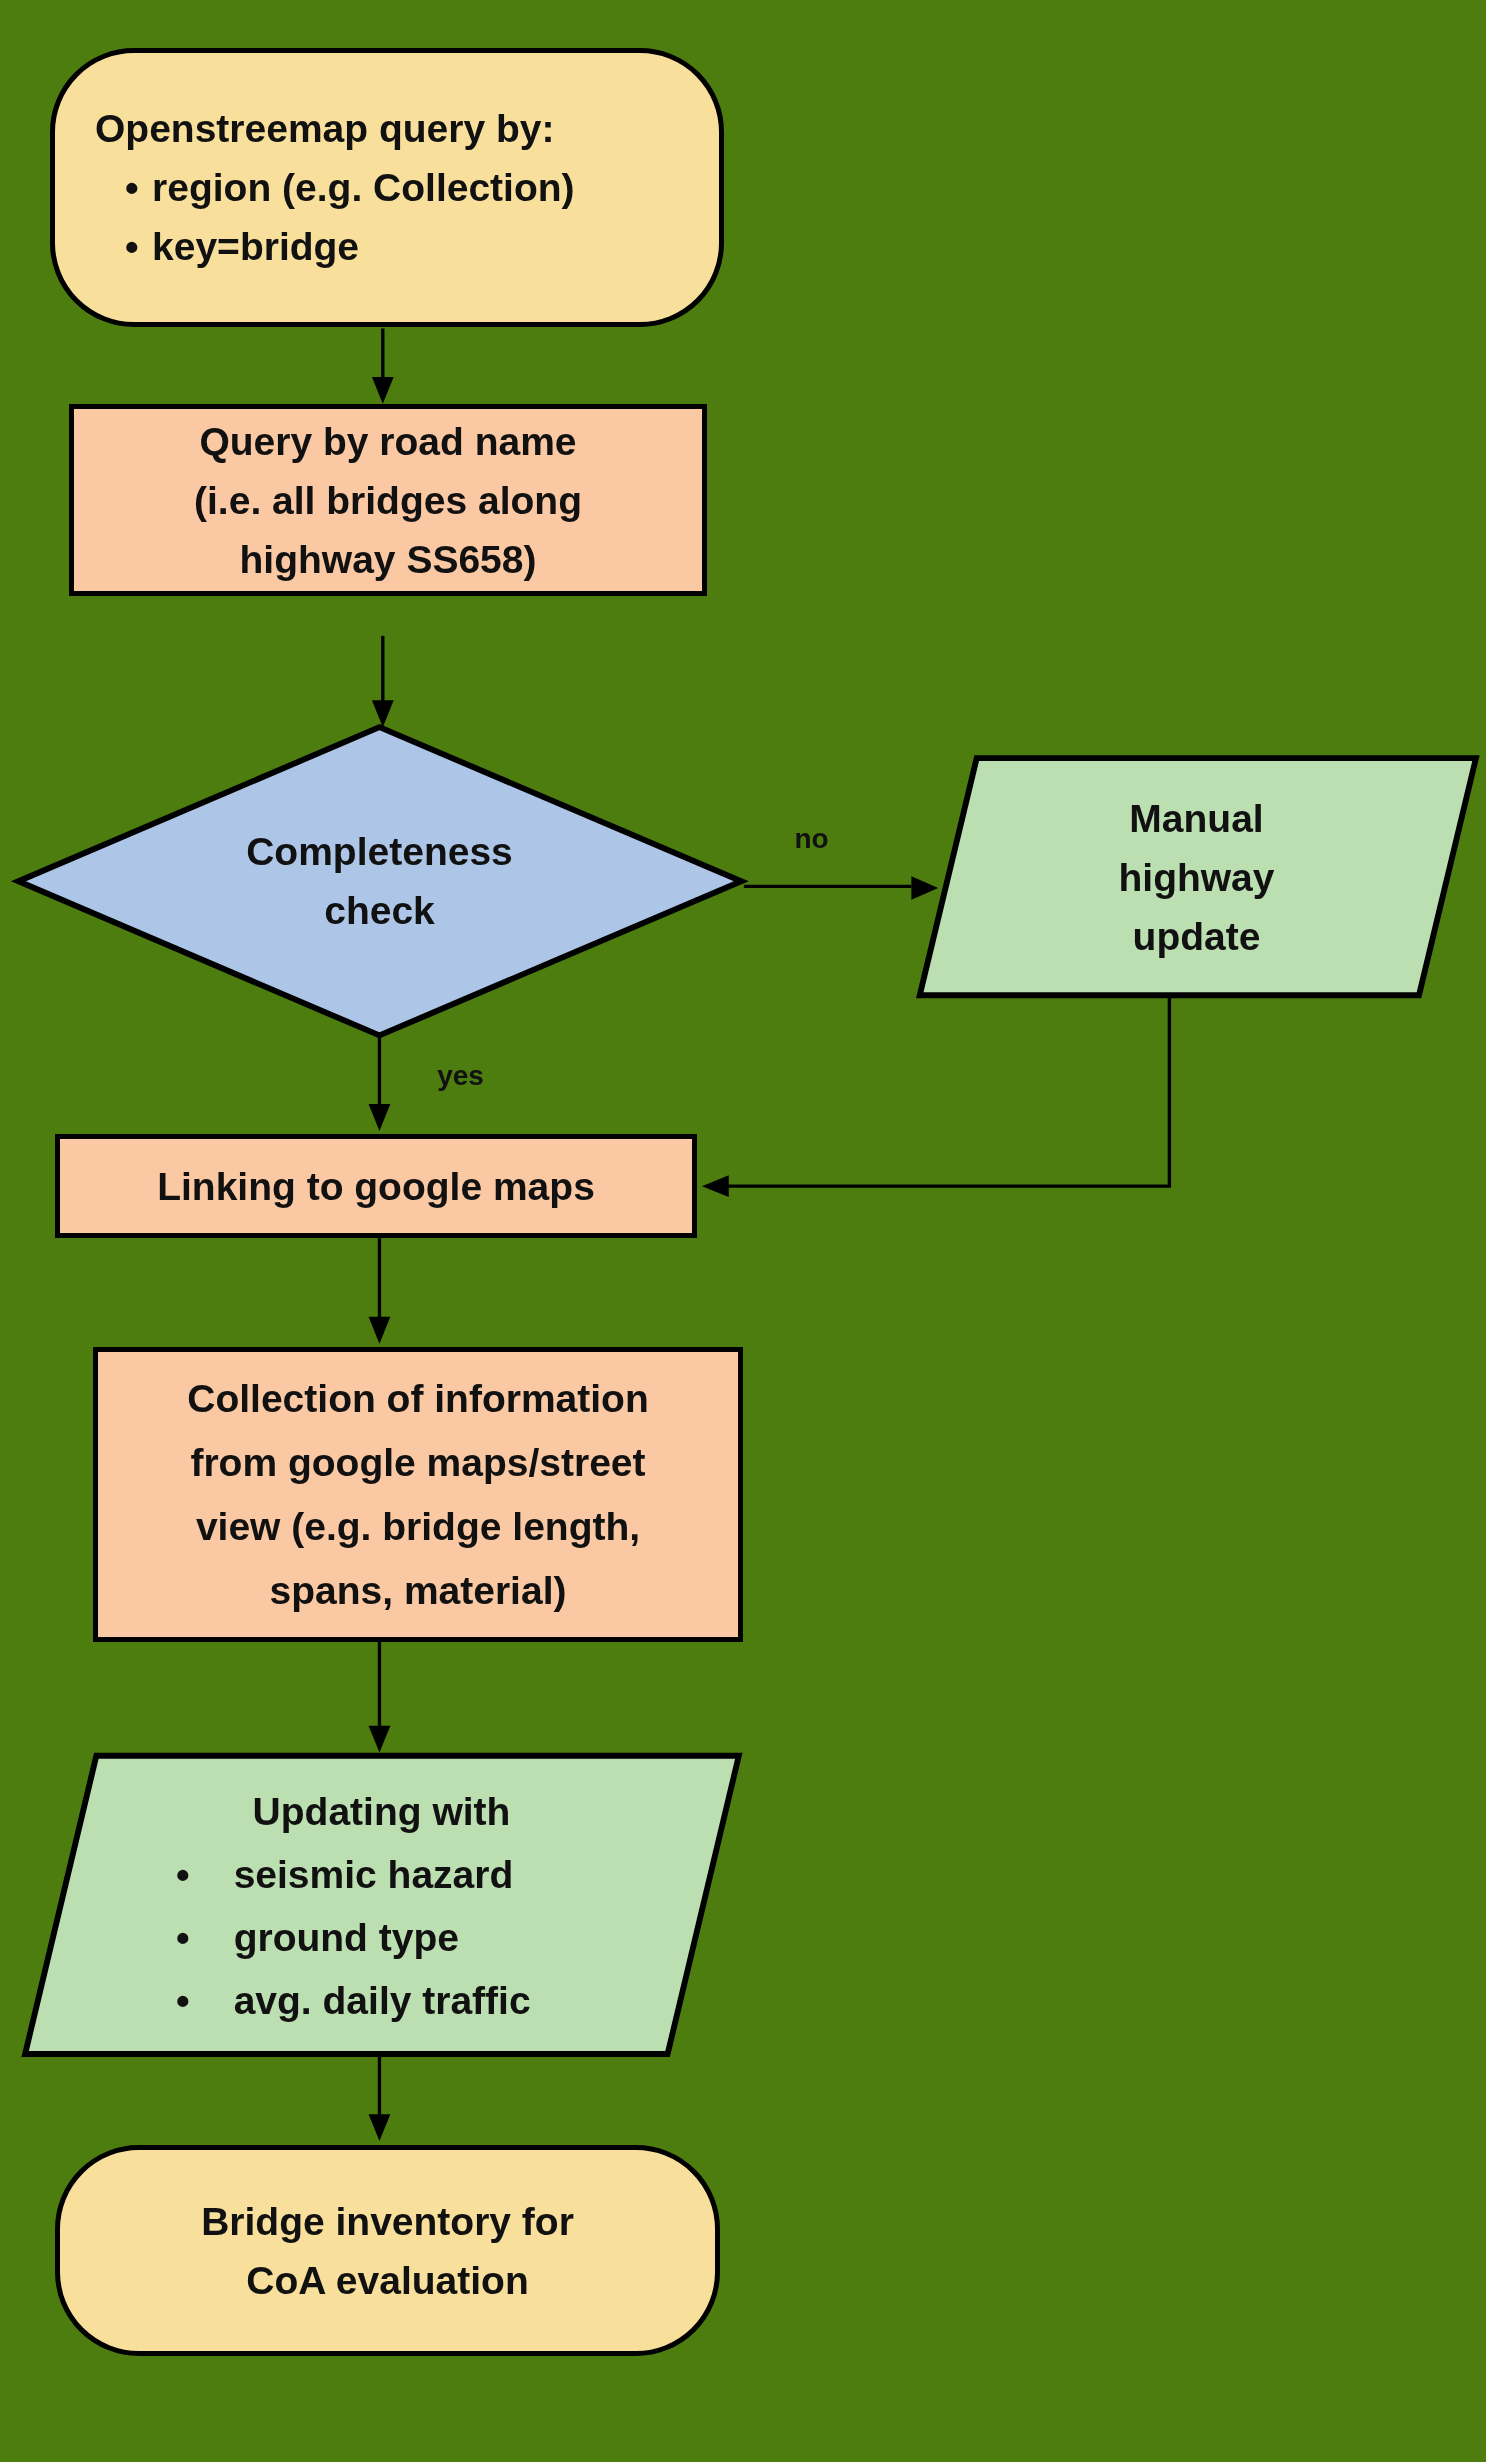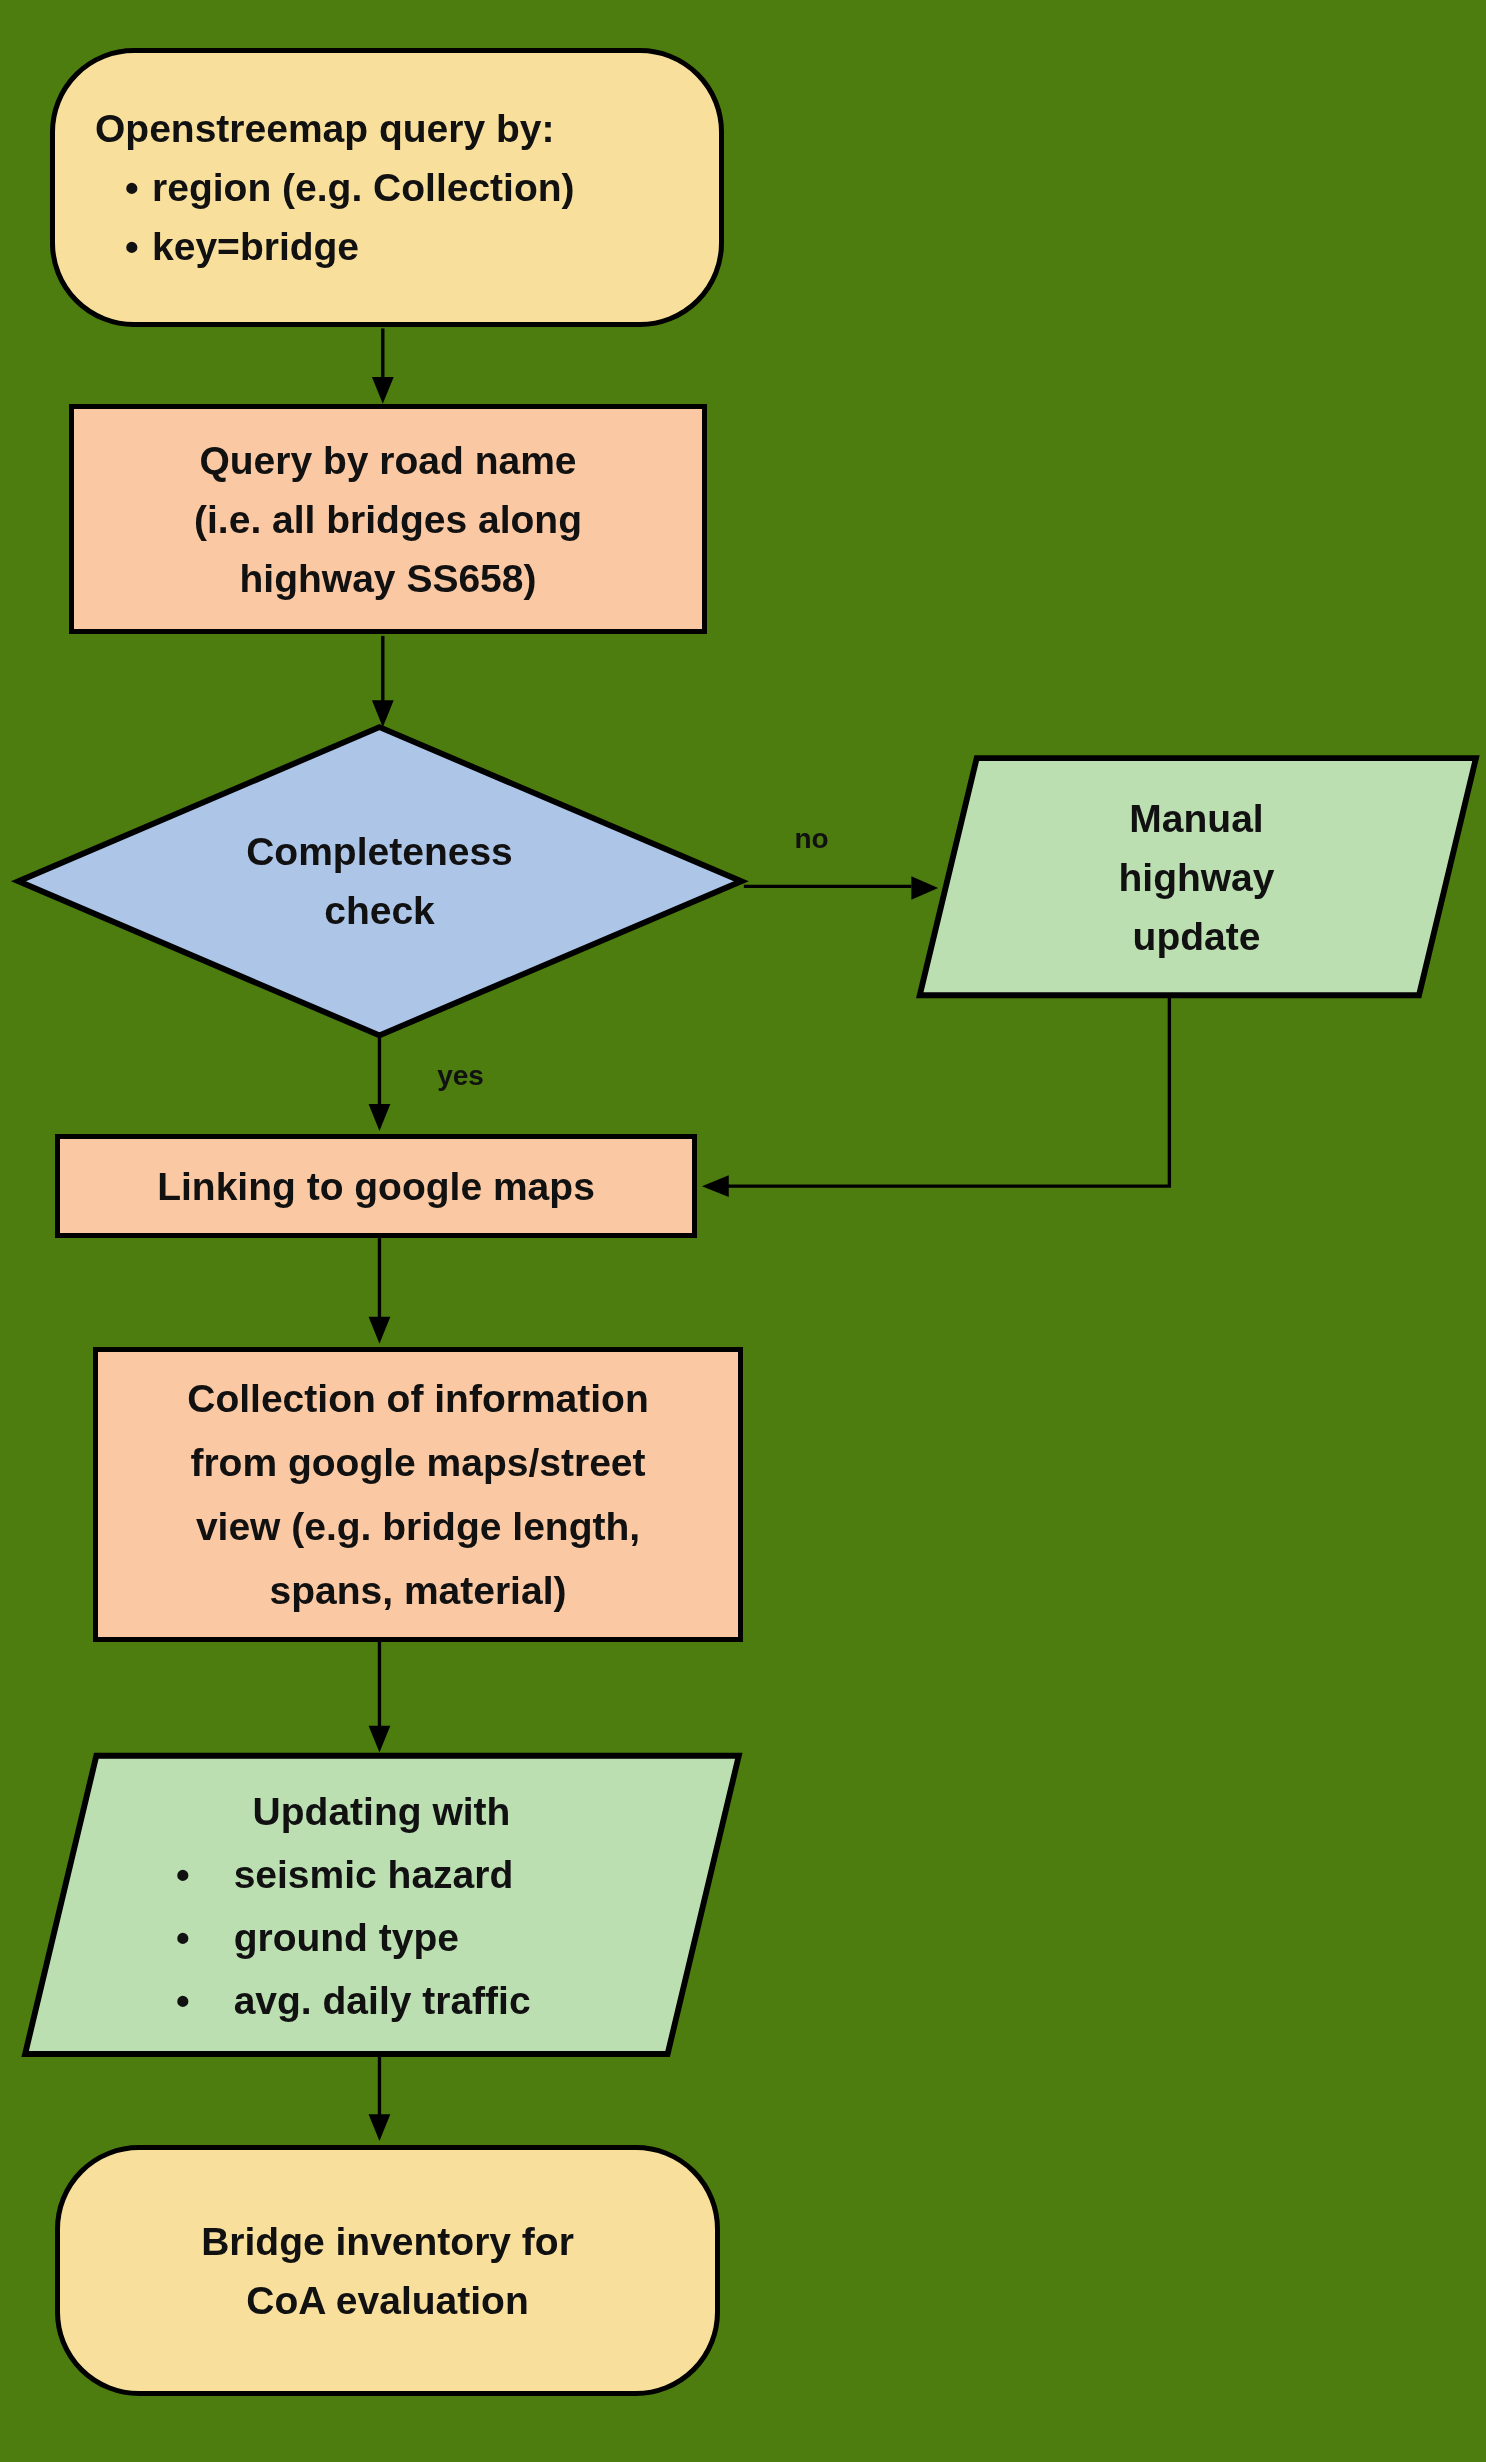--- a/index.html
+++ b/index.html
@@ -97,21 +97,21 @@
   </svg>
 
   <div class="node terminator left-align" style="left:50px;top:48px;width:674px;height:279px;padding-left:40px;">
     <div>Openstreemap query by:</div>
     <div class="bullets-tight">
         <div>region (e.g. Collection)</div>
         <div>key=bridge</div>
       </div>
   </div>
 
-  <div class="node process" style="left:69px;top:404px;width:638px;height:230px;">
+  <div class="node process" style="left:69px;top:404px;width:638px;height:192px;">
     <div>
         <div>Query by road name</div>
         <div>(i.e. all bridges along</div>
         <div>highway SS658)</div>
       </div>
   </div>
 
   <div class="overlay" style="left:170px;top:762px;width:419px;height:238px;">
     <div>
         <div>Completeness</div>
@@ -148,21 +148,21 @@
 
   <div class="overlay" style="left:126px;top:1776px;width:511px;height:260px;line-height:63px;">
     <div>Updating with</div>
     <div class="bullets-spaced">
         <div>seismic hazard</div>
         <div>ground type</div>
         <div>avg. daily traffic</div>
       </div>
   </div>
 
-  <div class="node terminator" style="left:55px;top:2145px;width:665px;height:251px;text-align:center;">
+  <div class="node terminator" style="left:55px;top:2145px;width:665px;height:211px;text-align:center;">
     <div>
         <div>Bridge inventory for</div>
         <div>CoA evaluation</div>
       </div>
   </div>
 
 </div>
 
 
 </body></html>

